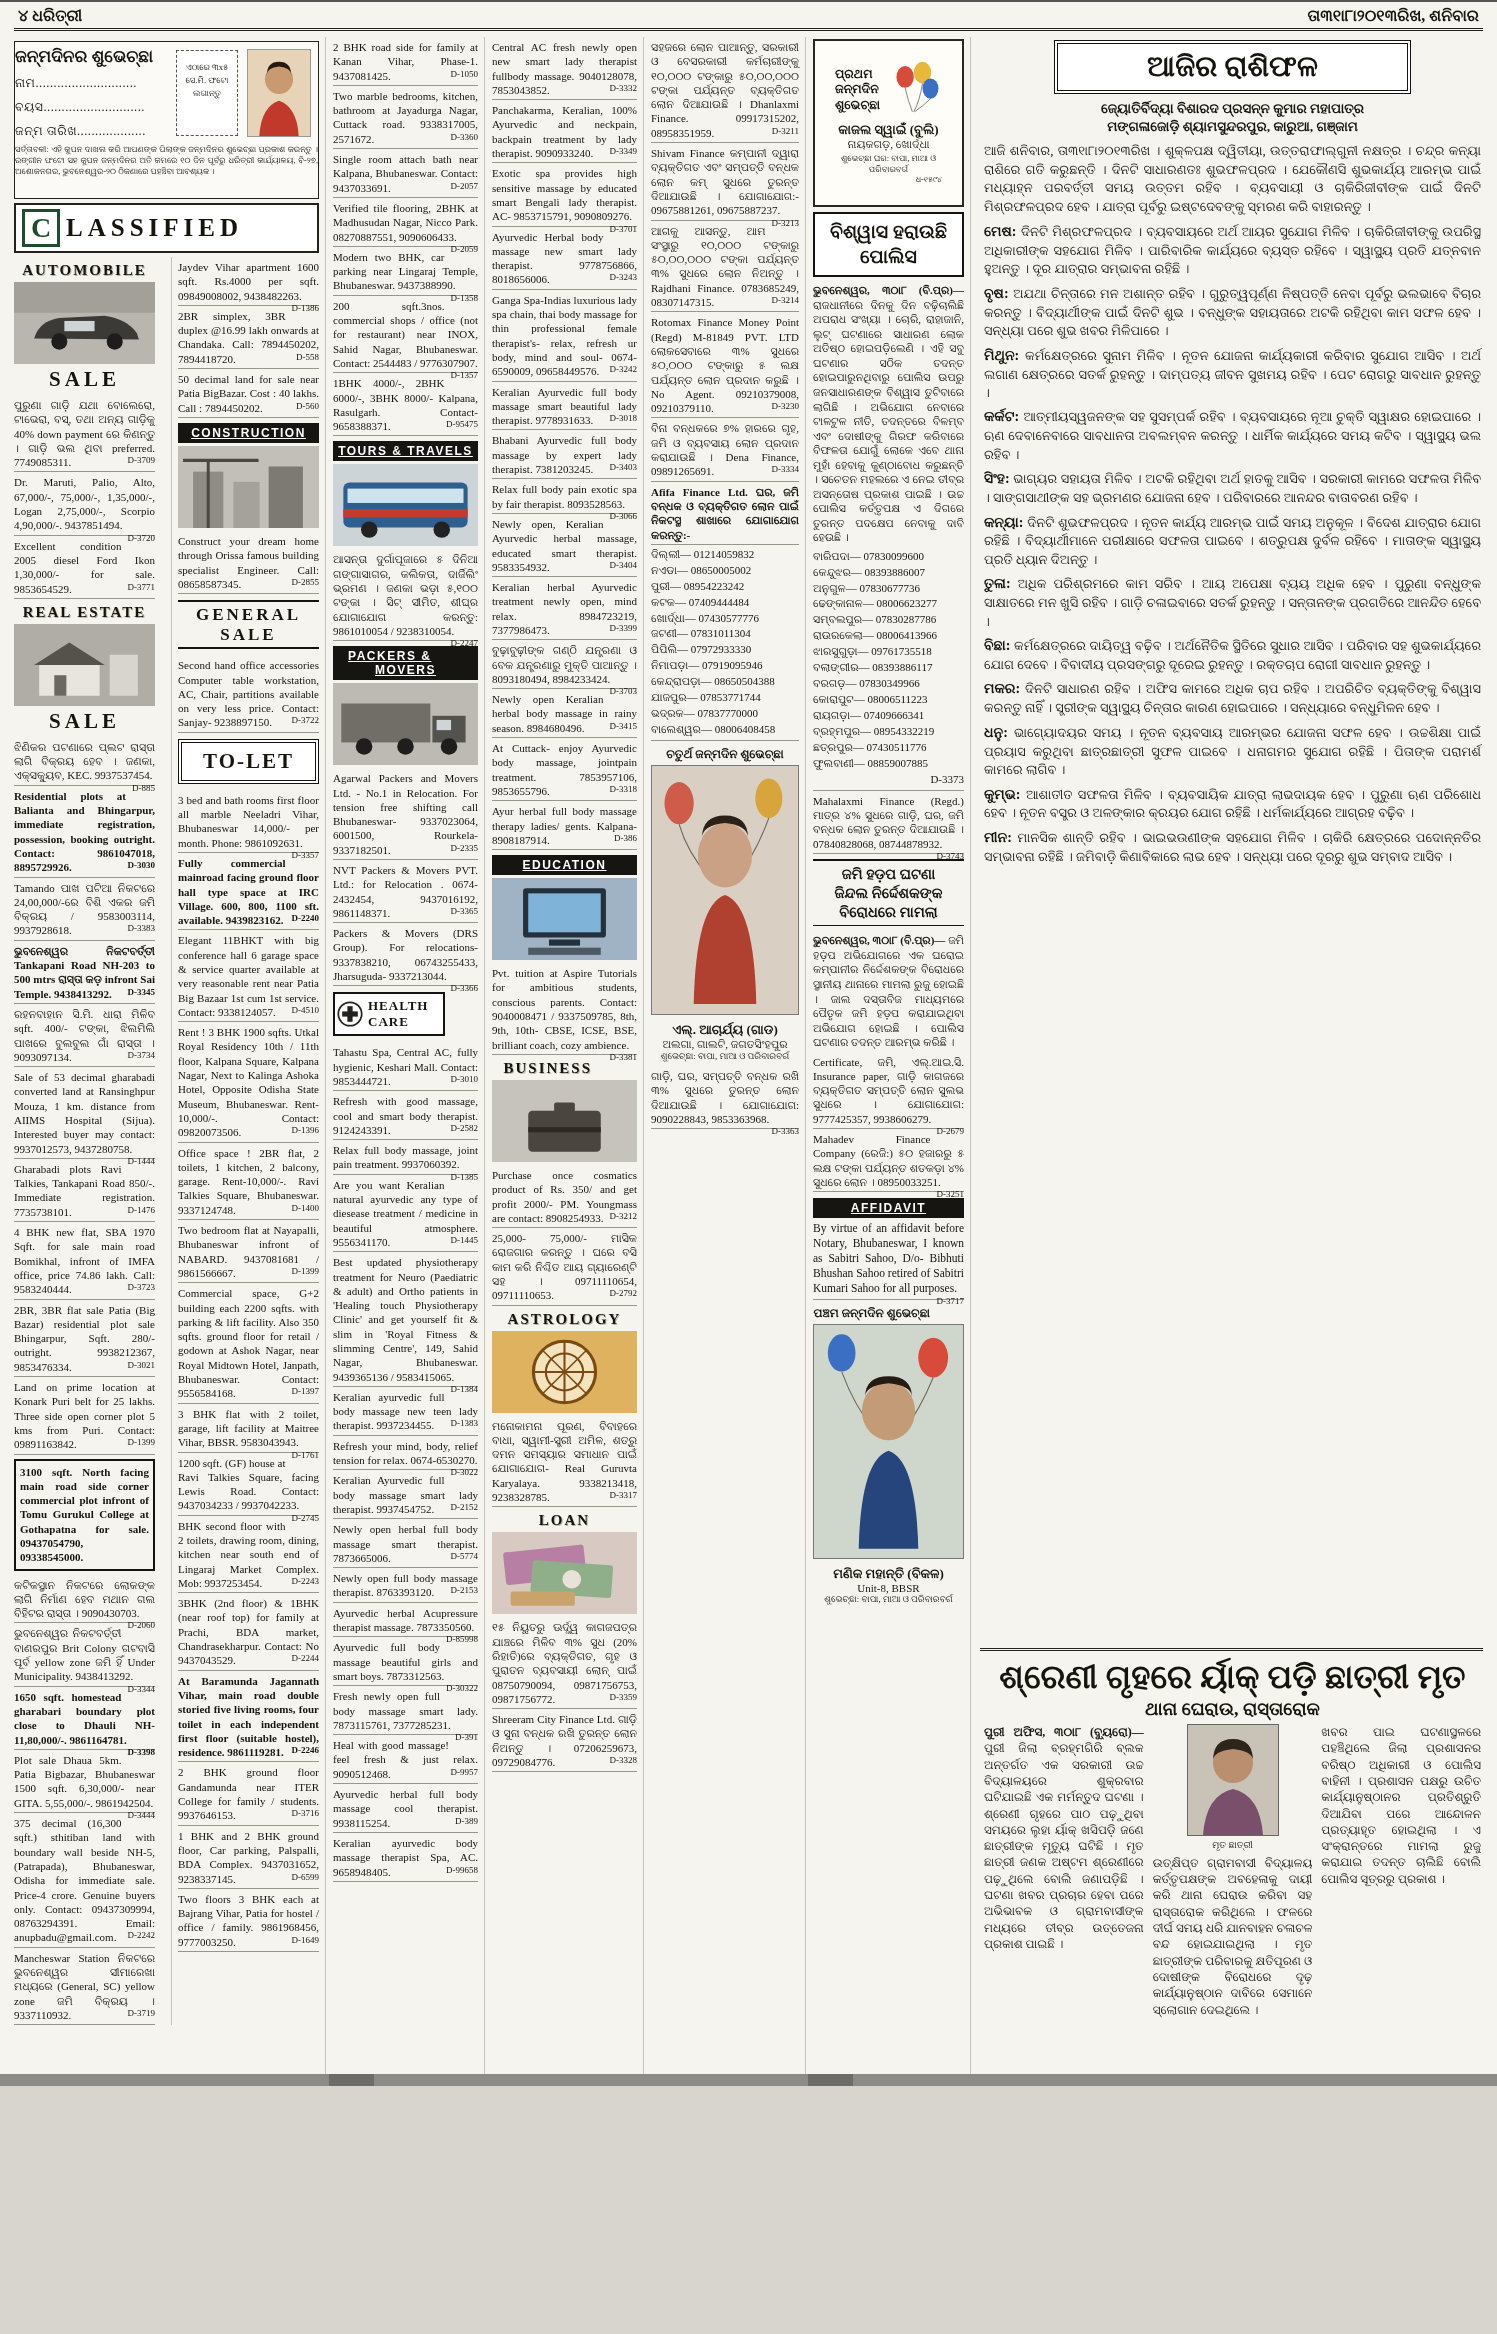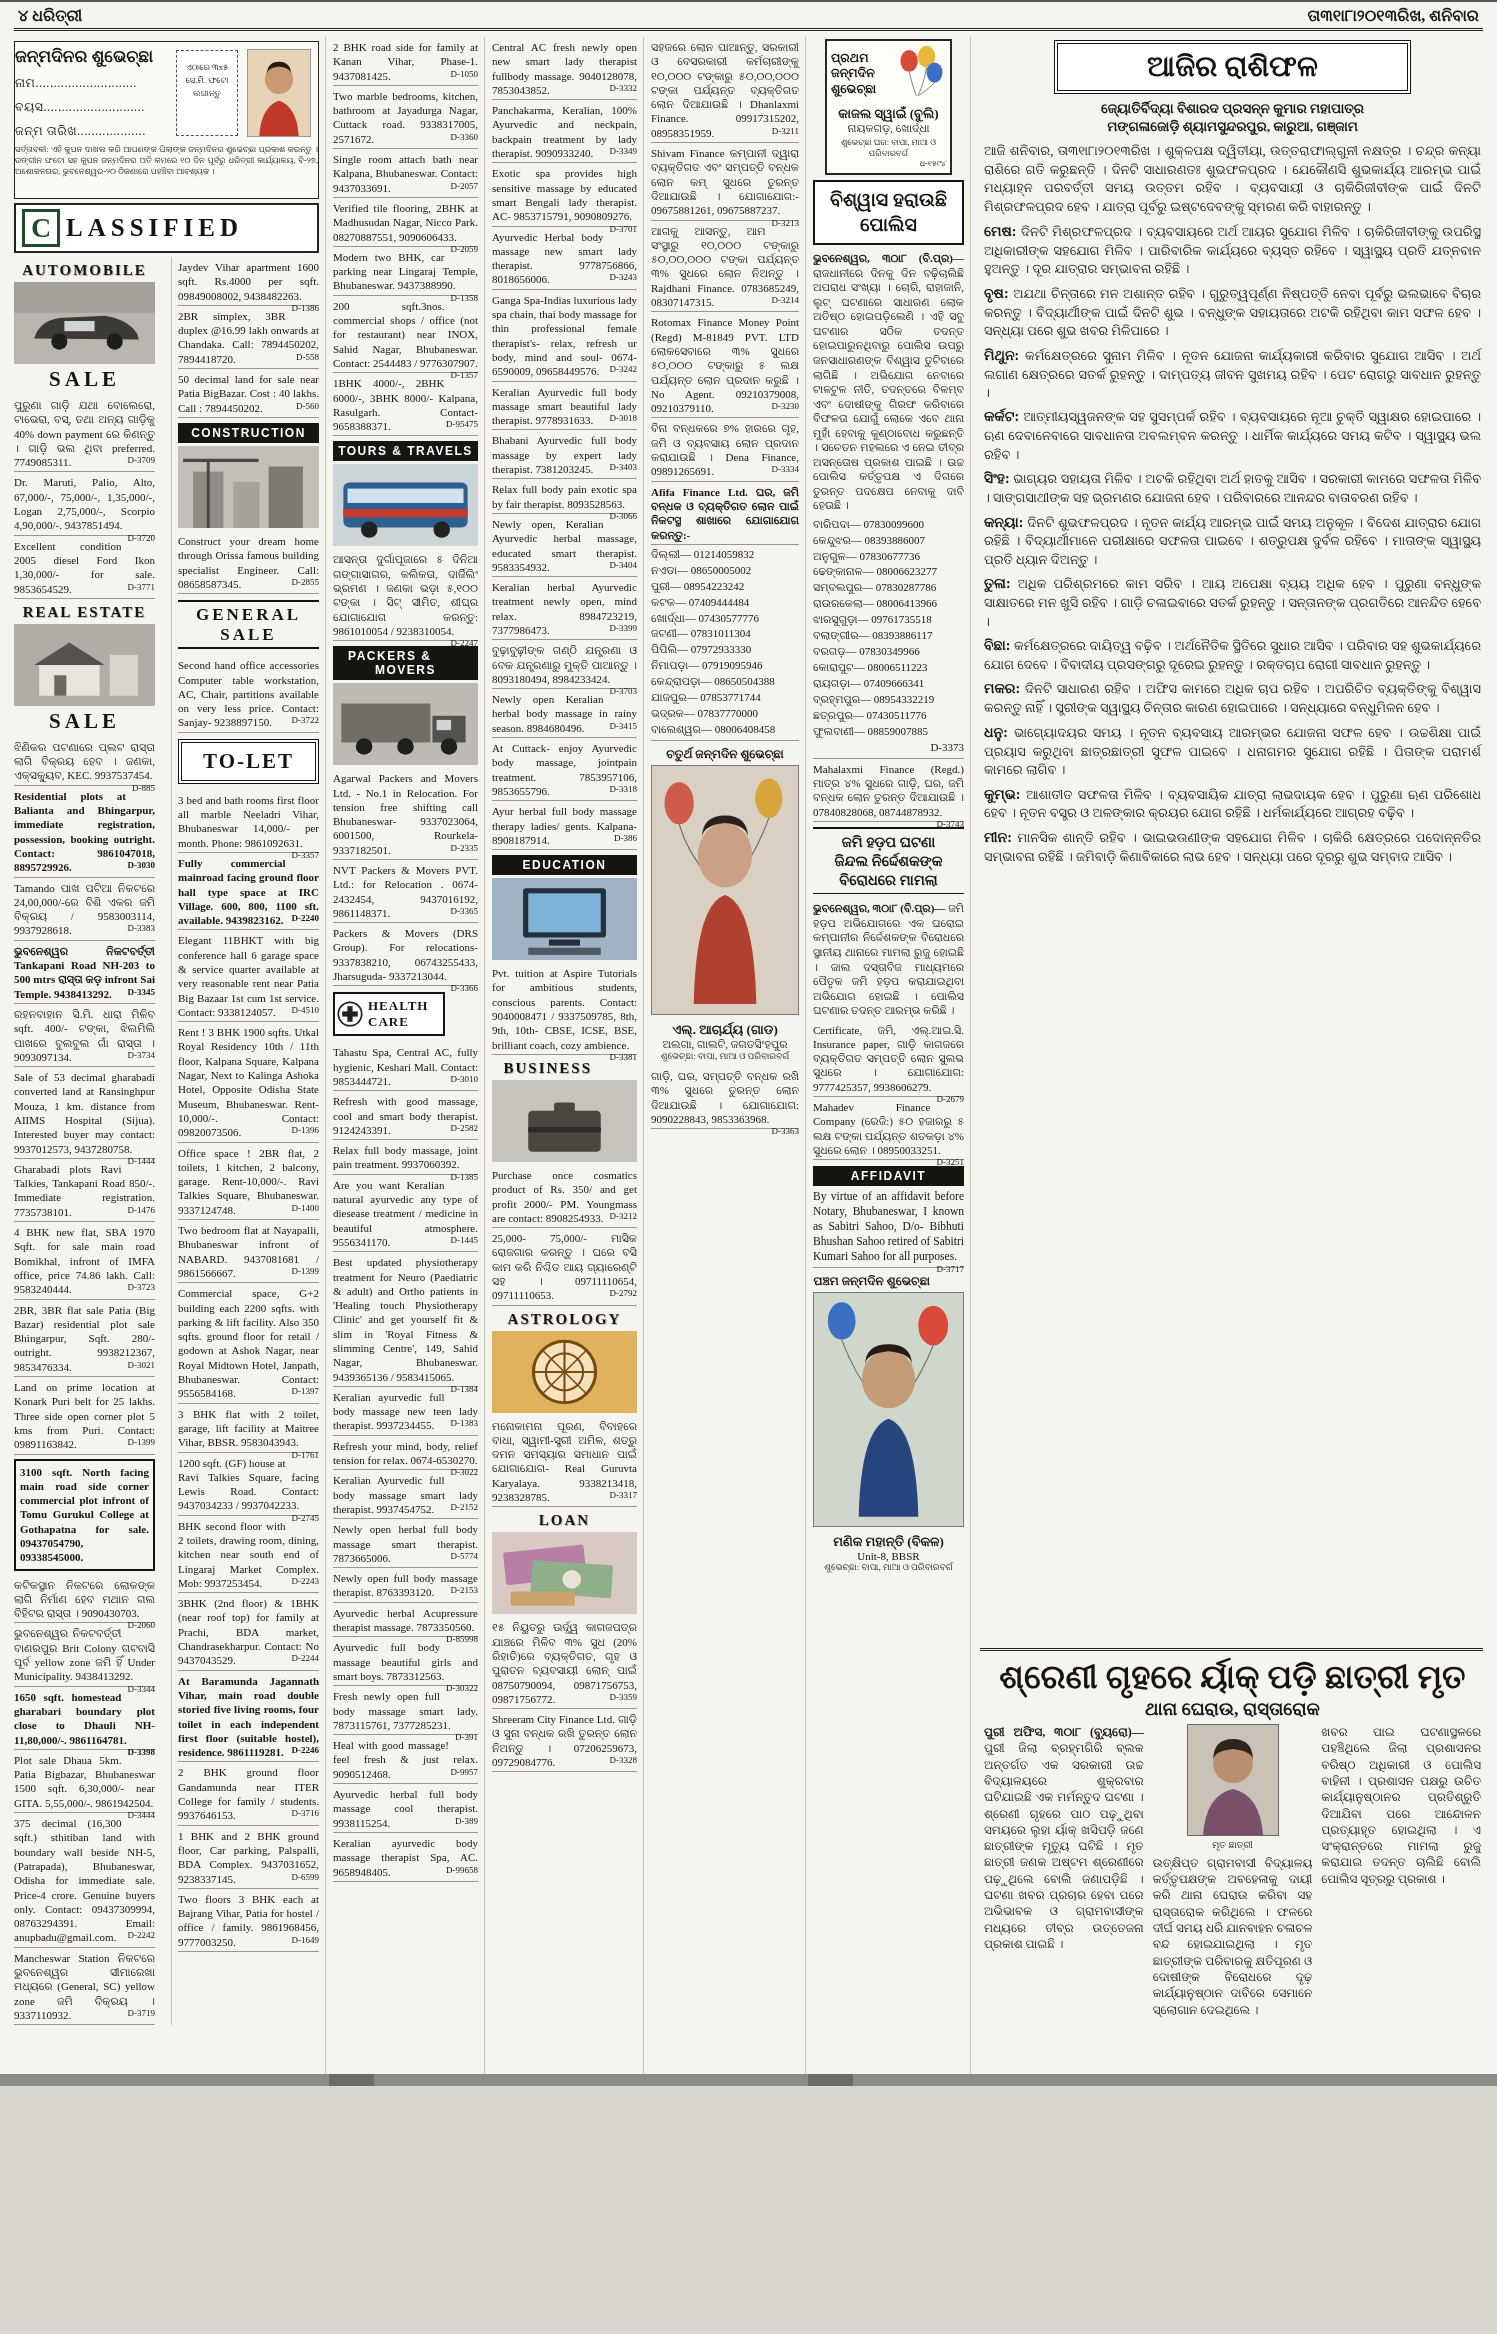--- a/index.html
+++ b/index.html
@@ -15,42 +15,42 @@
   .left-zone{flex:0 0 312px;width:312px;border-right:1px solid #c6c2b8;padding-right:6px;overflow:hidden;}
   .two-cols{display:flex;gap:16px;}
   .col-inner{flex:1 1 0;overflow:hidden;}
   .col-inner + .col-inner{border-left:1px solid #c6c2b8;padding-left:6px;}
   .right-zone{flex:1 1 auto;overflow:hidden;padding-left:2px;}
   .ad{font-size:11px;line-height:1.3;text-align:justify;padding:3px 0 2px;border-bottom:1px solid #9b9689;overflow-wrap:anywhere;}
   .ad-code{float:right;font-size:9px;margin-left:6px;}
   .bold{font-weight:bold;}
   .boxed{border:2px solid #15130f;padding:4px;margin:4px 0;}
   .sec{margin:5px 0 3px;text-align:center;}
-  .banner{background:#171512;color:#fff;font-family:"Liberation Sans",sans-serif;font-weight:bold;font-size:12px;letter-spacing:1.5px;padding:3px 2px;text-align:center;}
+  .banner{background:#171512;color:#fff;font-family:"Liberation Sans",sans-serif;font-weight:bold;font-size:12px;letter-spacing:1.5px;padding:3px 2px;text-align:center;text-decoration:underline;}
   .sec-title{font-weight:bold;font-size:15px;letter-spacing:2px;font-family:"Liberation Serif",serif;text-shadow:1px 1px 0 #b9b5aa;}
   .sec-sale{font-weight:bold;font-size:21px;letter-spacing:4px;}
   .photo{width:100%;height:82px;display:block;margin:3px 0;}
   .tolet-box{border:4px double #15130f;padding:6px 2px;text-align:center;font-weight:bold;font-size:21px;letter-spacing:2px;margin:6px 0;background:#fff;}
   .gs-head{border-top:2px solid #15130f;border-bottom:2px solid #15130f;padding:3px 0;margin:6px 0;text-align:center;font-weight:bold;font-size:17px;letter-spacing:3px;line-height:1.15;}
   .health-head{border:2px solid #15130f;background:#fff;padding:4px 2px;margin:6px 0;display:flex;align-items:center;gap:5px;justify-content:center;font-weight:bold;font-size:13px;letter-spacing:1px;}
   .health-head svg{width:26px;height:26px;flex:0 0 auto;}
   
   .coupon{border:1.5px solid #25221c;padding:5px 0;position:relative;height:158px;margin:4px 0;background:#fbfaf6;}
   .coupon-title{font-weight:bold;font-size:17px;}
   .coupon-fields{margin-top:8px;}
   .coupon-fields div{font-size:12.5px;margin-top:9px;letter-spacing:.5px;}
   .photo-dashed{border:1.5px dashed #56524a;width:62px;height:86px;position:absolute;right:80px;top:8px;font-size:8.5px;text-align:center;padding-top:10px;line-height:1.5;background:#fff;}
   .child-photo{position:absolute;right:7px;top:7px;width:64px;height:88px;border:1px solid #999;}
   .coupon-note{font-size:8.3px;line-height:1.3;margin-top:6px;text-align:justify;overflow-wrap:anywhere;}
   
   .cls-logo{border:2px solid #25221c;padding:4px 6px;display:flex;align-items:center;gap:6px;margin:2px 0 4px;background:#fff;}
   .cls-c{border:3px solid #1e4d2b;color:#1e4d2b;font-size:28px;font-weight:bold;width:38px;height:38px;display:flex;align-items:center;justify-content:center;}
   .cls-rest{font-size:25px;font-weight:bold;letter-spacing:5px;}
   
-  .fb-box{border:2px solid #2a2721;padding:4px;text-align:center;margin:2px 12px 5px;background:#fffdf7;}
+  .fb-box{border:2px solid #2a2721;padding:20px;text-align:center;margin:2px 0 5px;background:#fffdf7;}
   .fb-head{display:flex;align-items:center;gap:3px;}
   .fb-title{font-weight:bold;font-size:12.5px;line-height:1.25;text-align:left;}
   .fb-name{font-weight:bold;font-size:13px;margin-top:3px;}
   .fb-place{font-size:11px;}
   .fb-wisher{font-size:8.5px;margin-top:2px;}
   .fb-code{font-size:8px;text-align:right;}
   .pol-head{border:2px solid #15130f;text-align:center;font-weight:bold;font-size:19px;padding:6px 2px;margin:4px 0;line-height:1.3;background:#fff;}
   .small-news{font-size:11px;line-height:1.32;text-align:justify;overflow-wrap:anywhere;padding:2px 0;}
   .dateline{font-weight:bold;}
   .plist{padding:2px 0;border-bottom:1px solid #9b9689;}

